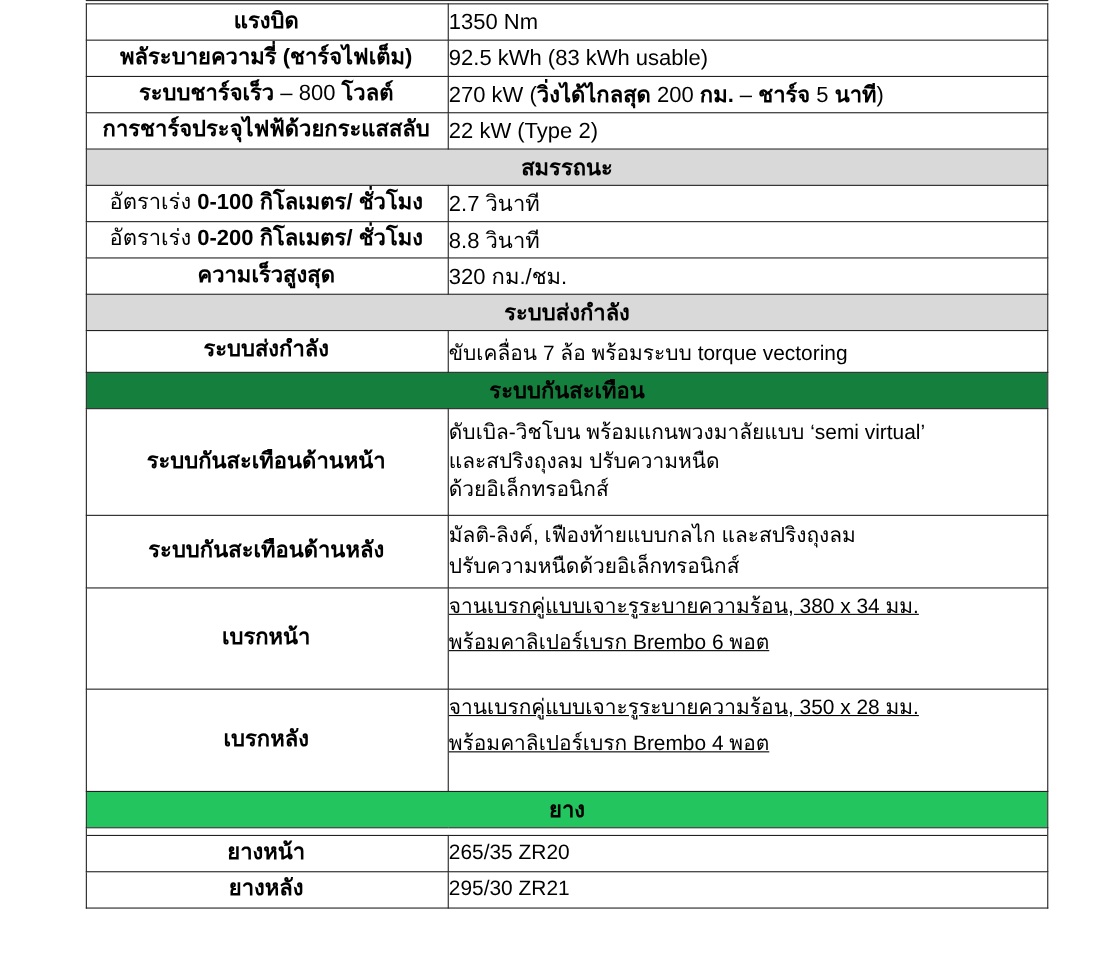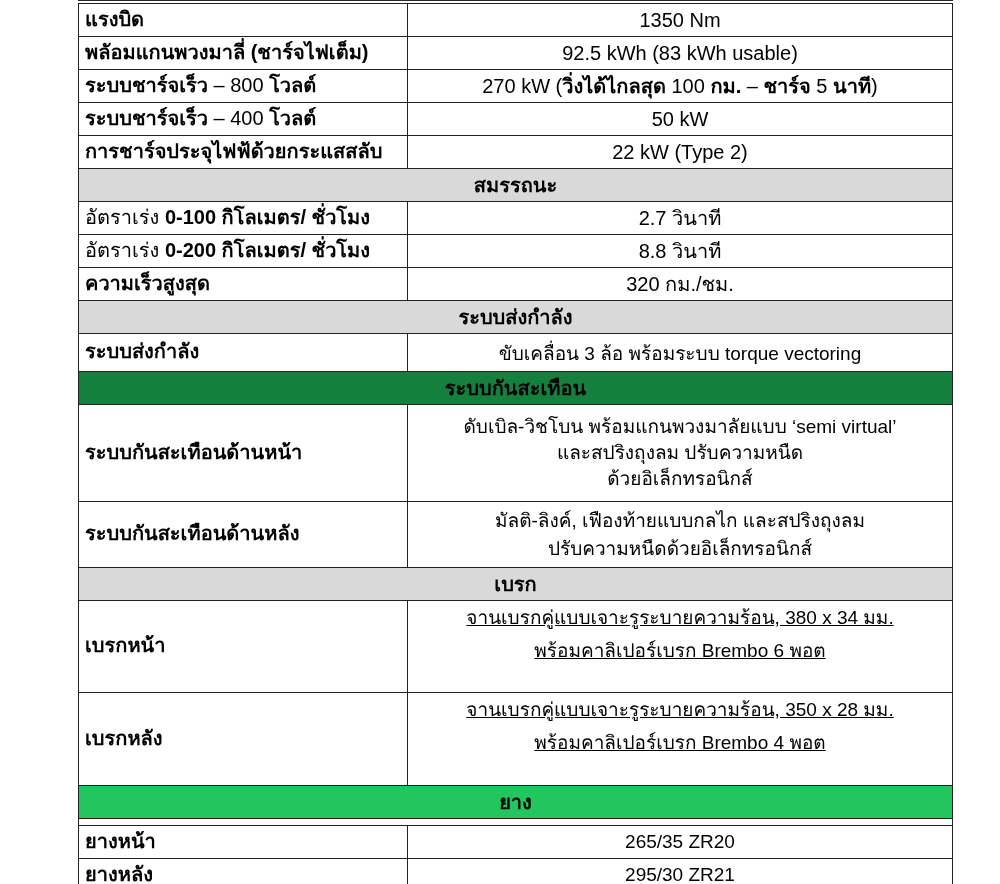--- a/index.html
+++ b/index.html
@@ -39,21 +39,21 @@
     vertical-align: middle;
     overflow: hidden;
   }
   td.header-cell {
     background: #d9d9d9;
     text-align: center;
     font-weight: bold;
     font-size: 20px;
   }
   td.label-cell {
-    text-align: left;
+    text-align: center;
     padding: 0 8px 2px 6px;
     font-size: 20px;
     font-weight: normal;
     line-height: 1.15;
   }
   td.value-cell {
     text-align: center;
     font-weight: normal;
     padding: 0;
   }
@@ -61,56 +61,50 @@
   td.v-thin  { font-size: 19px; }
   td.v-top   { vertical-align: top; text-decoration: underline; }
   td.spacer-cell {
     border-top: none;
     border-bottom: none;
     height: 6px;
     padding: 0;
   }
   .seg { font-weight: normal; }
   .seg.b { font-weight: bold; }
-  .value-line { text-align: center; }
+  .value-line { text-align: left; }
 </style>
 </head>
 <body>
 
 <div class="top-rule"></div>
 
 <div class="table-wrap">
   <table class="spec">
     <colgroup>
       <col style="width:329px">
       <col style="width:545px">
     </colgroup>
     <tbody>
         <tr style="height: 33px;">
     <td class="label-cell"><span class="seg b">แรงบิด</span></td>
     <td class="value-cell v-arial">
             <div class="value-line"><span class="seg">1350 Nm</span></div>
           </td>
   </tr>
         <tr style="height: 33px;">
-    <td class="label-cell"><span class="seg b">พลัอมแกนพวงมาลี่ (ชาร์จไฟเต็ม)</span></td>
+    <td class="label-cell"><span class="seg b">พลัระบายความรี่ (ชาร์จไฟเต็ม)</span></td>
     <td class="value-cell v-arial">
             <div class="value-line"><span class="seg">92.5 kWh (83 kWh usable)</span></div>
           </td>
   </tr>
         <tr style="height: 33px;">
     <td class="label-cell"><span class="seg b">ระบบชาร์จเร็ว</span><span class="seg"> – 800 </span><span class="seg b">โวลต์</span></td>
     <td class="value-cell v-arial">
-            <div class="value-line"><span class="seg">270 kW (</span><span class="seg b">วิ่งได้ไกลสุด</span><span class="seg"> 100 </span><span class="seg b">กม.</span><span class="seg"> – </span><span class="seg b">ชาร์จ</span><span class="seg"> 5 </span><span class="seg b">นาที</span><span class="seg">)</span></div>
-          </td>
-  </tr>
-        <tr style="height: 33px;">
-    <td class="label-cell"><span class="seg b">ระบบชาร์จเร็ว</span><span class="seg"> – 400 </span><span class="seg b">โวลต์</span></td>
-    <td class="value-cell v-arial">
-            <div class="value-line"><span class="seg">50 kW</span></div>
+            <div class="value-line"><span class="seg">270 kW (</span><span class="seg b">วิ่งได้ไกลสุด</span><span class="seg"> 200 </span><span class="seg b">กม.</span><span class="seg"> – </span><span class="seg b">ชาร์จ</span><span class="seg"> 5 </span><span class="seg b">นาที</span><span class="seg">)</span></div>
           </td>
   </tr>
         <tr style="height: 33px;">
     <td class="label-cell"><span class="seg b">การชาร์จประจุไฟฟ้ด้วยกระแสสลับ</span></td>
     <td class="value-cell v-arial">
             <div class="value-line"><span class="seg">22 kW (Type 2)</span></div>
           </td>
   </tr>
         <tr style="height: 32px;">
     <td colspan="2" class="header-cell" style="background: rgb(217, 217, 217);">สมรรถนะ</td>
@@ -132,43 +126,40 @@
     <td class="value-cell v-arial">
             <div class="value-line"><span class="seg">320 กม./ชม.</span></div>
           </td>
   </tr>
         <tr style="height: 26px;">
     <td colspan="2" class="header-cell" style="background: rgb(217, 217, 217);">ระบบส่งกำลัง</td>
   </tr>
         <tr style="height: 38px;">
     <td class="label-cell"><span class="seg b">ระบบส่งกำลัง</span></td>
     <td class="value-cell v-thin">
-            <div class="value-line"><span class="seg">ขับเคลื่อน 3 ล้อ พร้อมระบบ torque vectoring</span></div>
+            <div class="value-line"><span class="seg">ขับเคลื่อน 7 ล้อ พร้อมระบบ torque vectoring</span></div>
           </td>
   </tr>
         <tr style="height: 31px;">
     <td colspan="2" class="header-cell" style="background: #15803d;">ระบบกันสะเทือน</td>
   </tr>
         <tr style="height: 97px;">
     <td class="label-cell"><span class="seg b">ระบบกันสะเทือนด้านหน้า</span></td>
     <td class="value-cell v-thin" style="line-height: 26px;">
             <div class="value-line"><span class="seg">ดับเบิล-วิชโบน พร้อมแกนพวงมาลัยแบบ ‘semi virtual’</span></div>
             <div class="value-line"><span class="seg">และสปริงถุงลม ปรับความหนืด</span></div>
             <div class="value-line"><span class="seg">ด้วยอิเล็กทรอนิกส์</span></div>
           </td>
   </tr>
         <tr style="height: 66px;">
     <td class="label-cell"><span class="seg b">ระบบกันสะเทือนด้านหลัง</span></td>
     <td class="value-cell v-thin" style="line-height: 28px;">
             <div class="value-line"><span class="seg">มัลติ-ลิงค์, เฟืองท้ายแบบกลไก และสปริงถุงลม</span></div>
             <div class="value-line"><span class="seg">ปรับความหนืดด้วยอิเล็กทรอนิกส์</span></div>
           </td>
-  </tr>
-        <tr style="height: 29px;">
-    <td colspan="2" class="header-cell" style="background: rgb(217, 217, 217);">เบรก</td>
   </tr>
         <tr style="height: 92px;">
     <td class="label-cell"><span class="seg b">เบรกหน้า</span></td>
     <td class="value-cell v-thin v-top" style="line-height: 33px;">
             <div class="value-line"><span class="seg">จานเบรกคู่แบบเจาะรูระบายความร้อน, 380 x 34 มม.</span></div>
             <div class="value-line"><span class="seg">พร้อมคาลิเปอร์เบรก Brembo 6 พอต</span></div>
           </td>
   </tr>
         <tr style="height: 93px;">
     <td class="label-cell"><span class="seg b">เบรกหลัง</span></td>

